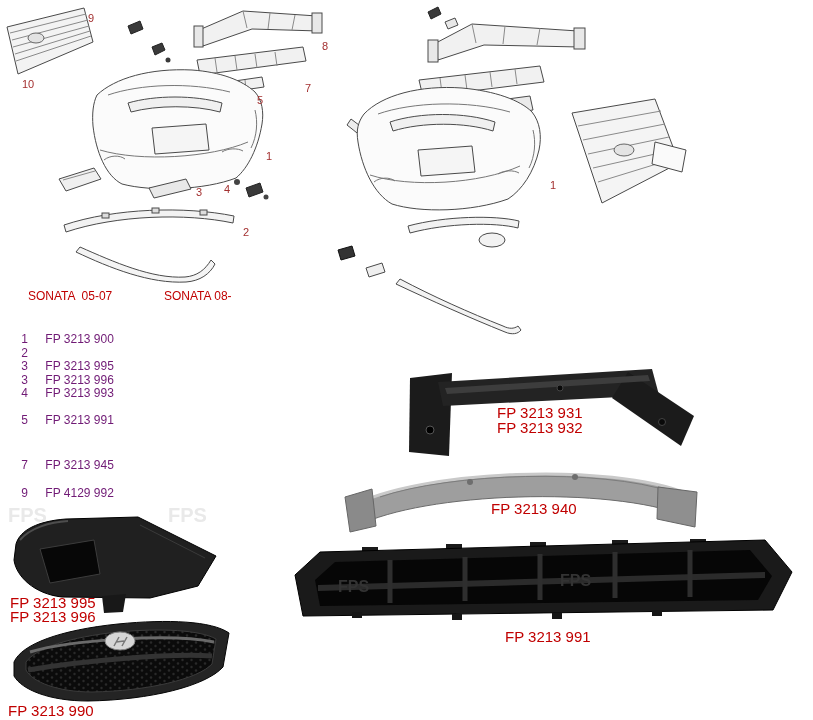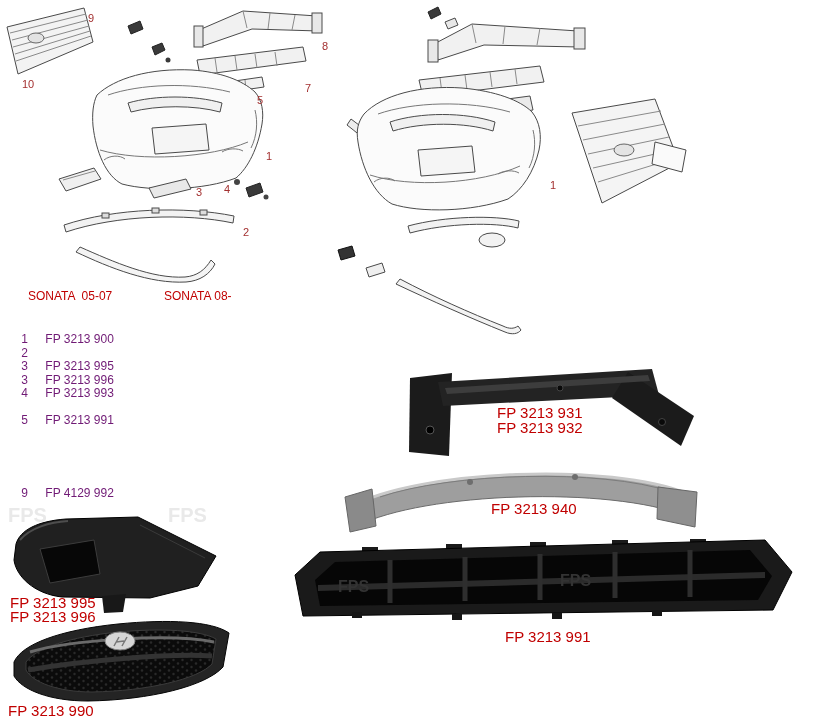--- a/index.html
+++ b/index.html
@@ -256,20 +256,23 @@
   </div>
   <div class="row" style="left:8px;top:359px">
     <span class="num">3</span><span>FP 3213 996</span>
   </div>
   <div class="row" style="left:8px;top:372px">
     <span class="num">4</span><span>FP 3213 993</span>
   </div>
   <div class="row" style="left:8px;top:399px">
     <span class="num">5</span><span>FP 3213 991</span>
   </div>
+  <div class="row" style="left:8px;top:444px">
+    <span class="num">7</span><span>FP 3213 945</span>
+  </div>
   <div class="row" style="left:8px;top:472px">
     <span class="num">9</span><span>FP 4129 992</span>
   </div>
 
 
   <div class="plabel" style="left:497px;top:404px">FP 3213 931</div>
   <div class="plabel" style="left:497px;top:419px">FP 3213 932</div>
   <div class="plabel" style="left:491px;top:500px">FP 3213 940</div>
   <div class="plabel" style="left:505px;top:628px">FP 3213 991</div>
   <div class="plabel" style="left:10px;top:594px">FP 3213 995</div>

